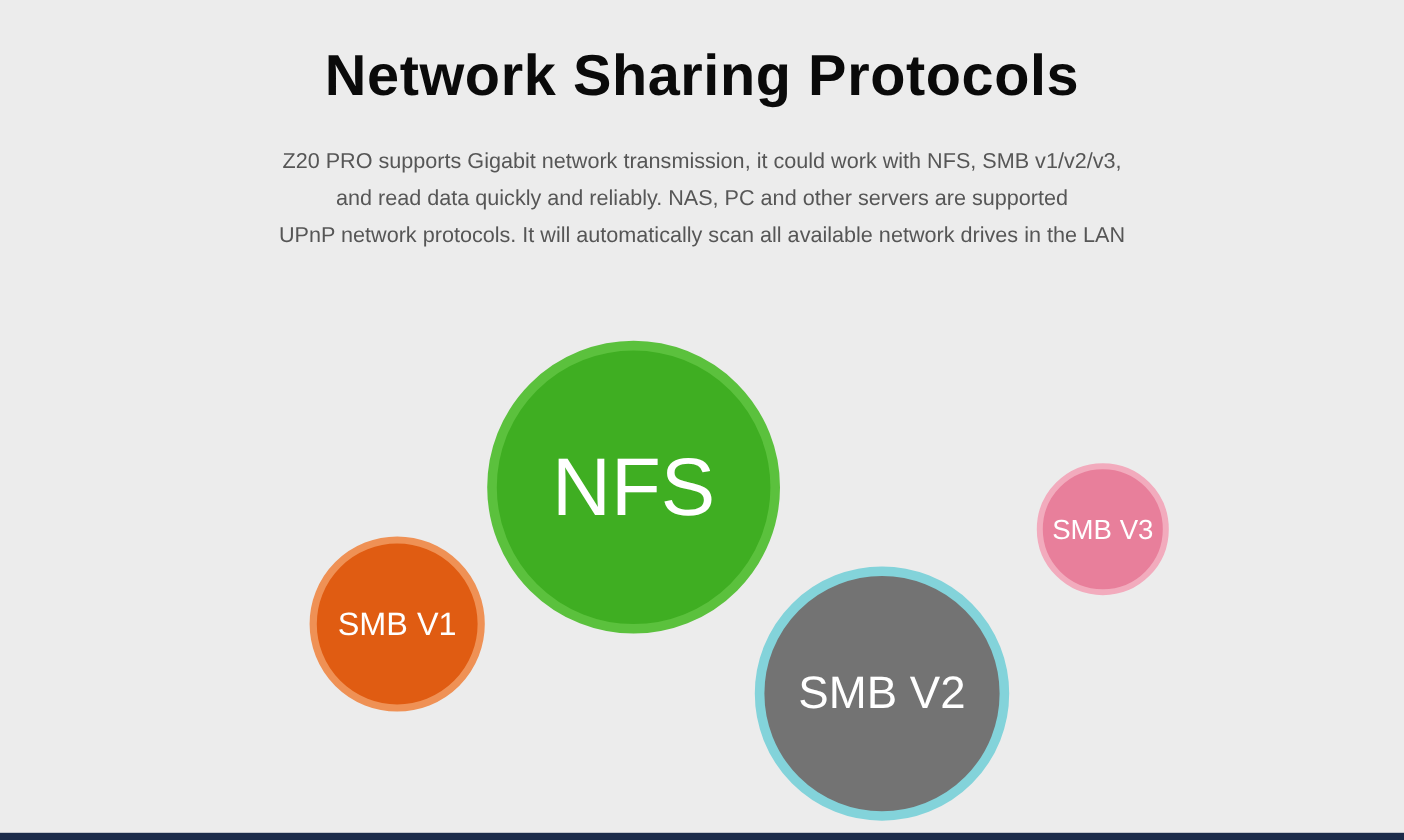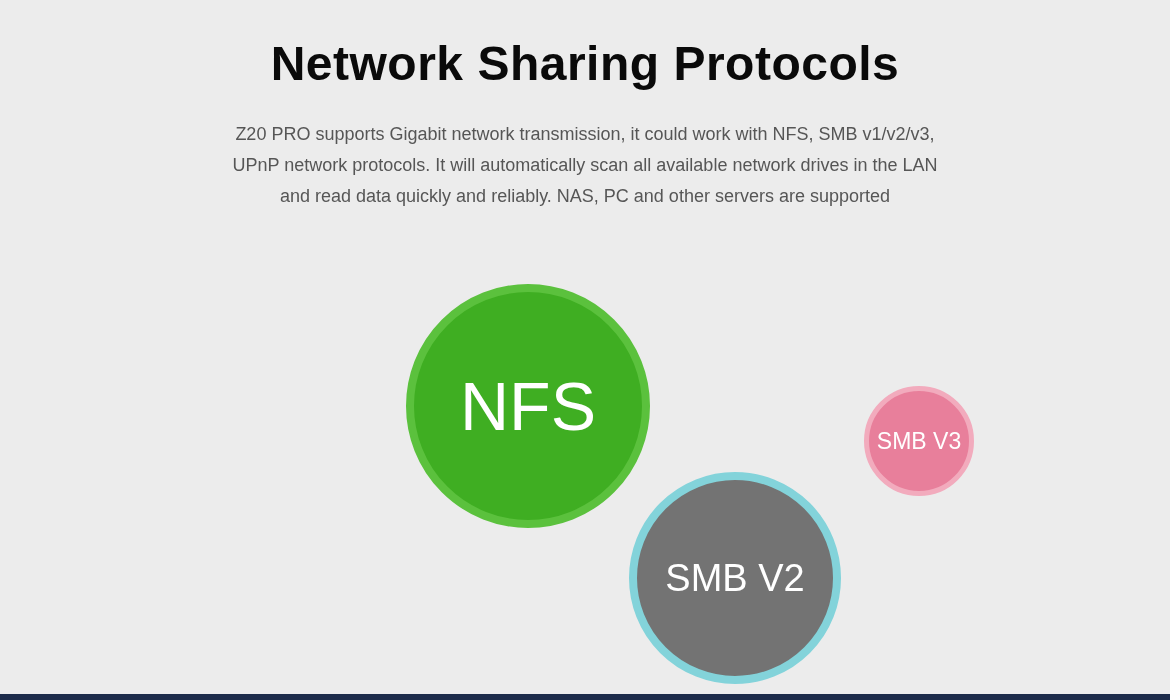--- a/index.html
+++ b/index.html
@@ -89,28 +89,31 @@
 </style>
 </head>
 <body>
 
 <div class="stage">
 
   <h1 class="page-title">Network Sharing Protocols</h1>
 
   <div class="description">
     <div>Z20 PRO supports Gigabit network transmission, it could work with NFS, SMB v1/v2/v3,</div>
+    <div>and read data quickly and reliably. NAS, PC and other servers are supported</div>
     <div>UPnP network protocols. It will automatically scan all available network drives in the LAN</div>
-    <div>and read data quickly and reliably. NAS, PC and other servers are supported</div>
   </div>
 
   <div class="bubble bubble-nfs" style="background-color: rgb(63, 174, 34); border-color: rgb(91, 193, 61);">
     <span>NFS</span>
   </div>
 
+  <div class="bubble bubble-smb-v1" style="background-color: rgb(224, 92, 18); border-color: rgb(239, 145, 85);">
+    <span>SMB V1</span>
+  </div>
 
   <div class="bubble bubble-smb-v2" style="background-color: #737373; border-color: rgb(131, 211, 218);">
     <span>SMB V2</span>
   </div>
 
   <div class="bubble bubble-smb-v3" style="background-color: rgb(232, 127, 155); border-color: rgb(242, 171, 189);">
     <span>SMB V3</span>
   </div>
 
   <div class="bottom-bar"></div>

